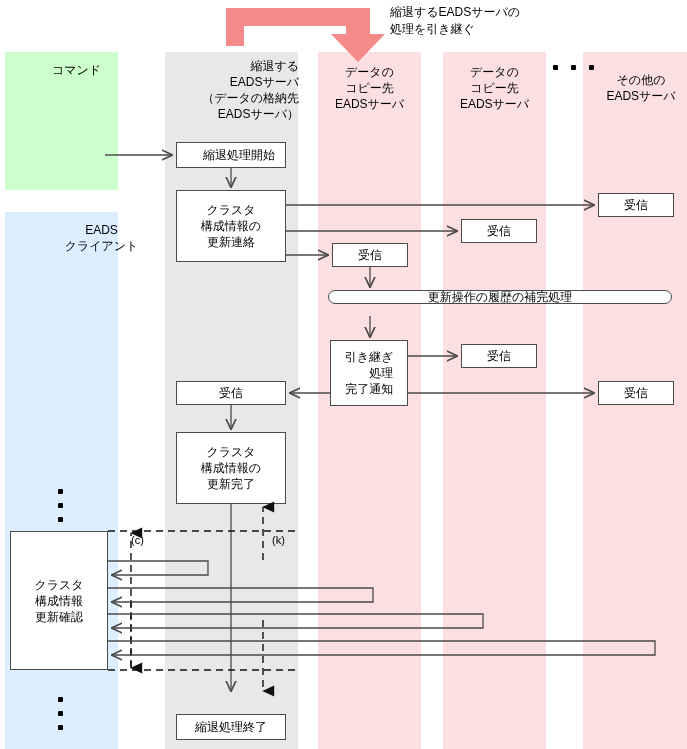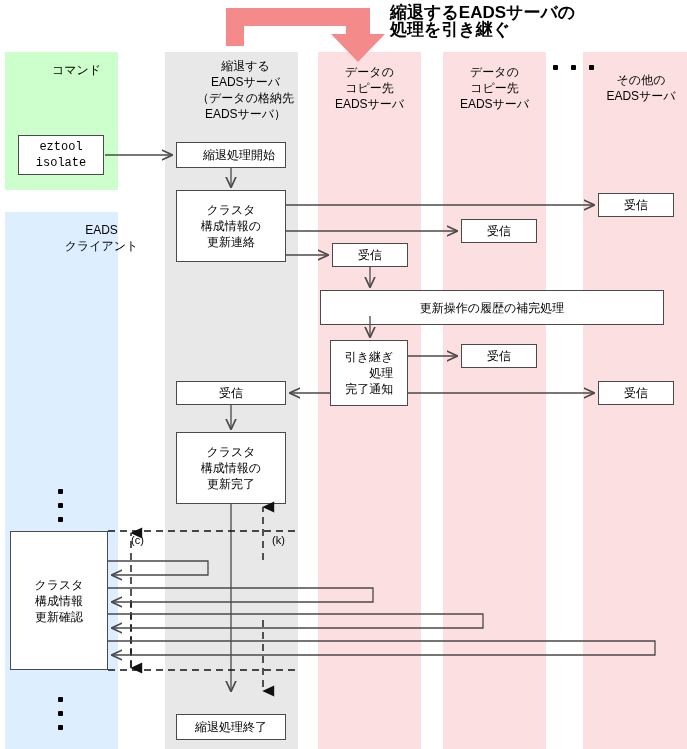--- a/index.html
+++ b/index.html
@@ -4,42 +4,42 @@
 <style>
   html,body{margin:0;padding:0;background:#fff;}
   body{font-family:"Liberation Sans","DejaVu Sans",sans-serif;}
   #stage{position:relative;width:687px;height:749px;overflow:hidden;background:#fff;}
   .lane{position:absolute;box-sizing:border-box;}
   .lane-label{position:absolute;width:100%;text-align:center;font-size:12px;line-height:16px;color:#000;white-space:pre-line;}
   .node{position:absolute;box-sizing:border-box;background:#fff;border:1.4px solid #4a4a4a;
         display:flex;align-items:center;justify-content:center;text-align:center;
         font-size:12px;line-height:16px;color:#000;white-space:pre-line;}
   .mono{font-family:"Liberation Mono","DejaVu Sans Mono",monospace;font-size:12px;line-height:16px;}
-  .note{position:absolute;font-size:17px;line-height:17px;color:#000;white-space:pre-line;font-weight:bold;}
+  .note{position:absolute;font-size:12px;line-height:17px;color:#000;white-space:pre-line;}
   .dots-h{position:absolute;display:flex;gap:13px;}
   .dots-h i{display:block;width:5px;height:5px;background:#000;border-radius:1px;}
   .dots-v{position:absolute;display:flex;flex-direction:column;gap:9px;align-items:center;}
   .dots-v i{display:block;width:5px;height:5px;background:#000;border-radius:1px;}
   .tag{position:absolute;font-size:11px;color:#000;}
   svg.overlay{position:absolute;left:0;top:0;width:687px;height:749px;pointer-events:none;}
 </style>
 </head>
 <body>
 
 <div id="stage">
 
   <div class="lane" style="left:5px;top:52px;width:113px;height:138px;background:#ccffcc;"></div>
   <div class="lane-label" style="left:5px;top:62px;width:113px;margin-left:15px;">コマンド</div>
 
   <div class="lane" style="left:5px;top:212px;width:113px;height:537px;background:#dceeff;"></div>
   <div class="lane-label" style="left:5px;top:222px;width:113px;margin-left:40px;">EADS
 クライアント</div>
 
   <div class="lane" style="left:165px;top:52px;width:133px;height:697px;background:#e8e8e8;"></div>
-  <div class="lane-label" style="left:179px;top:58px;width:133px;">縮退する
+  <div class="lane-label" style="left:166px;top:58px;width:133px;text-align:right;">縮退する
 EADSサーバ
 （データの格納先
 EADSサーバ）</div>
 
   <div class="lane" style="left:318px;top:52px;width:103px;height:697px;background:#fcdfe0;"></div>
   <div class="lane-label" style="left:318px;top:64px;width:103px;">データの
 コピー先
 EADSサーバ</div>
 
   <div class="lane" style="left:443px;top:52px;width:103px;height:697px;background:#fcdfe0;"></div>
@@ -63,36 +63,34 @@
     </div>
   <div class="dots-v" style="left:58px;top:697px;">
       <i></i>
       <i></i>
       <i></i>
     </div>
 
   <div class="note" style="left:390px;top:4px;width:280px;">縮退するEADSサーバの
 処理を引き継ぐ</div>
 
-  <div class="node mono" style="left:18px;top:135px;width:86px;height:40px;">eztool
-isolate</div>
 
   <div class="node" style="left:176px;top:142px;width:110px;height:26px;padding-left:16px;">縮退処理開始</div>
 
   <div class="node" style="left:176px;top:190px;width:110px;height:72px;">クラスタ
 構成情報の
 更新連絡</div>
 
   <div class="node" style="left:598px;top:193px;width:76px;height:24px;">受信</div>
 
   <div class="node" style="left:461px;top:219px;width:76px;height:24px;">受信</div>
 
   <div class="node" style="left:332px;top:243px;width:76px;height:24px;">受信</div>
 
-  <div class="node" style="left:320px;top:290px;width:344px;height:35px;">更新操作の履歴の補完処理</div>
+  <div class="node" style="left:328px;top:290px;width:344px;height:14px;border-radius:8px;">更新操作の履歴の補完処理</div>
 
   <div class="node" style="left:330px;top:340px;width:78px;height:66px;text-align:right;">引き継ぎ
 処理
 完了通知</div>
 
   <div class="node" style="left:461px;top:344px;width:76px;height:24px;">受信</div>
 
   <div class="node" style="left:598px;top:381px;width:76px;height:24px;">受信</div>
 
   <div class="node" style="left:176px;top:381px;width:110px;height:24px;">受信</div>

